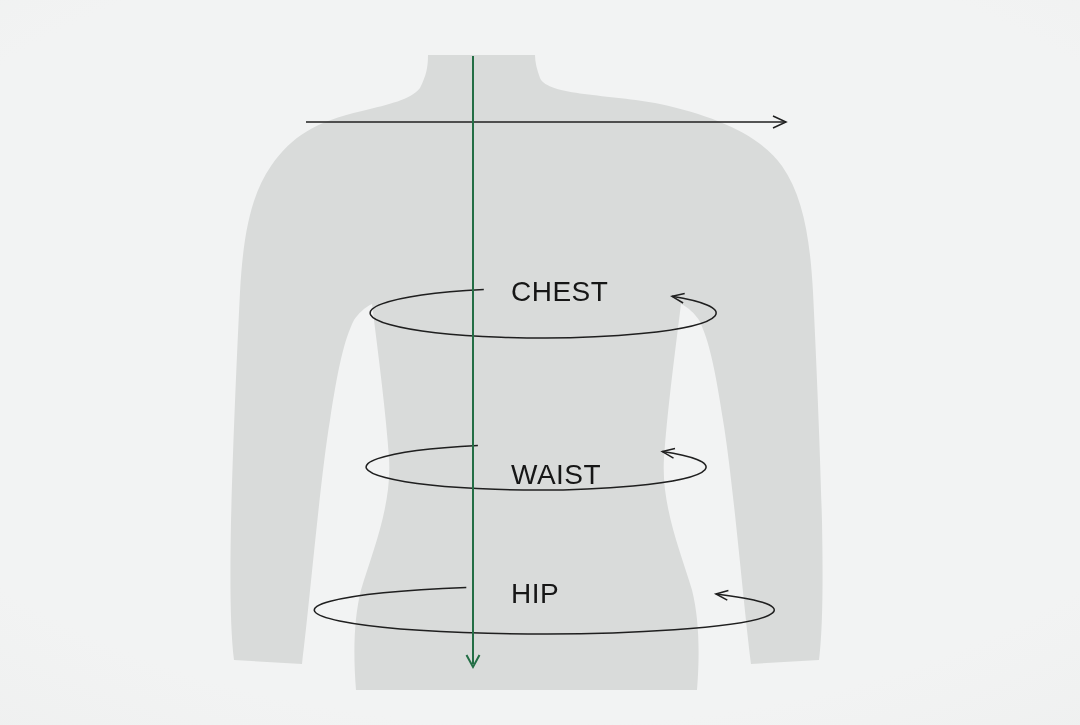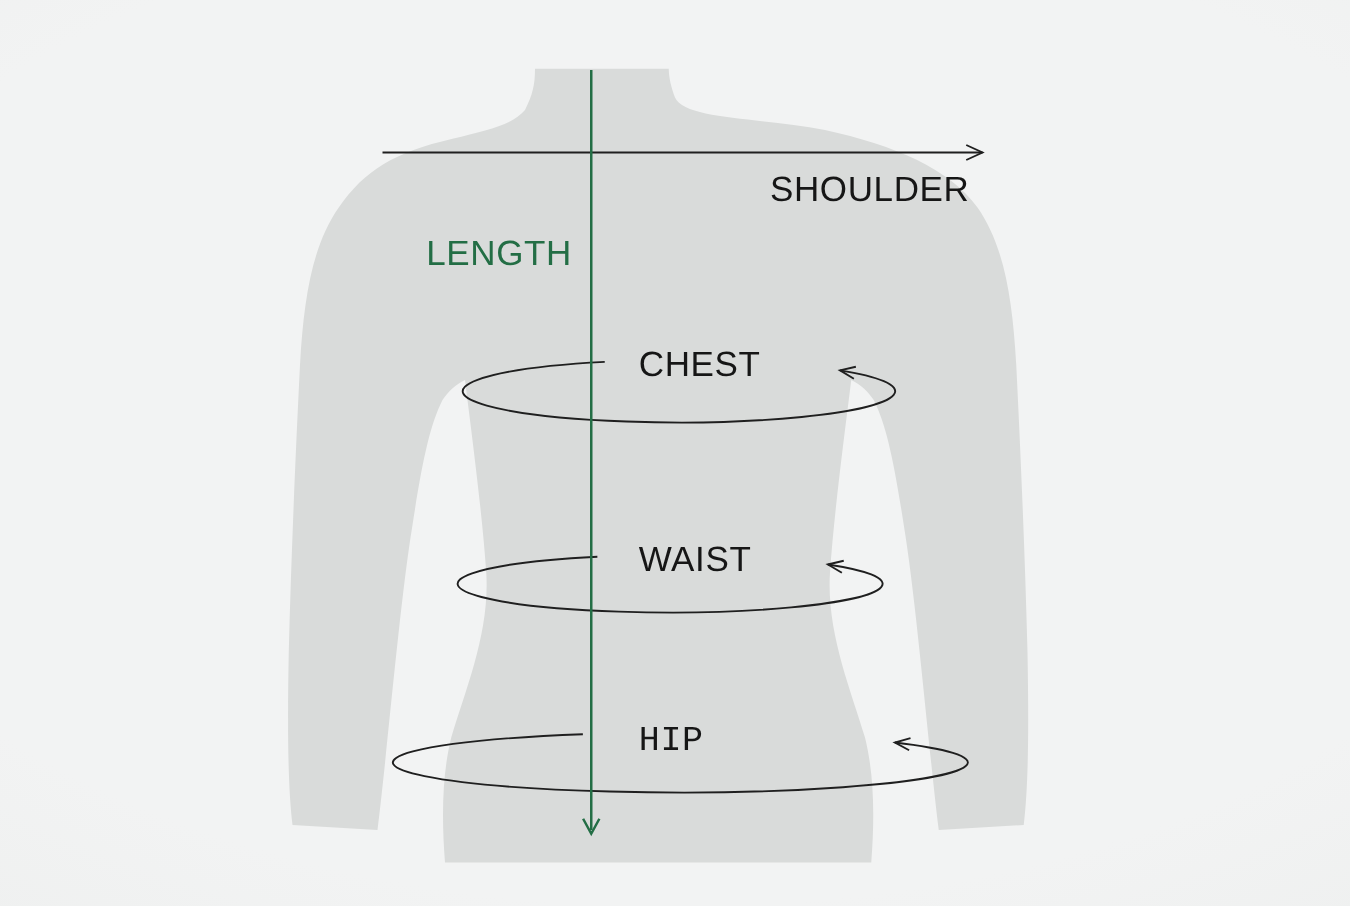--- a/index.html
+++ b/index.html
@@ -85,22 +85,20 @@
       <line x1="306" y1="122" x2="786" y2="122"></line>
       <polyline points="773,116 786,122 773,128"></polyline>
     </g>
 
     <g stroke="#236e45" stroke-width="2" fill="none">
       <line x1="473" y1="56" x2="473" y2="664"></line>
       <polyline points="466.5,655 473,667 479.5,655"></polyline>
     </g>
   </svg>
 
-  <div class="label label-shoulder" style="color: rgb(22, 22, 22);">SHOULDER</div>
 
-  <div class="label label-length label-green" style="color: rgb(35, 110, 69);">LENGTH</div>
 
   <div class="label label-chest" style="color: rgb(22, 22, 22); text-align: center;">CHEST</div>
 
-  <div class="label label-waist" style="color: rgb(22, 22, 22);">WAIST</div>
+  <div class="label label-waist" style="color: rgb(22, 22, 22); margin-top: 27px;">WAIST</div>
 
-  <div class="label label-hip" style="color: rgb(22, 22, 22); font-family: Liberation Mono, monospace;">HIP</div>
+  <div class="label label-hip" style="color: rgb(22, 22, 22);">HIP</div>
 </div>
 
 </body></html>

